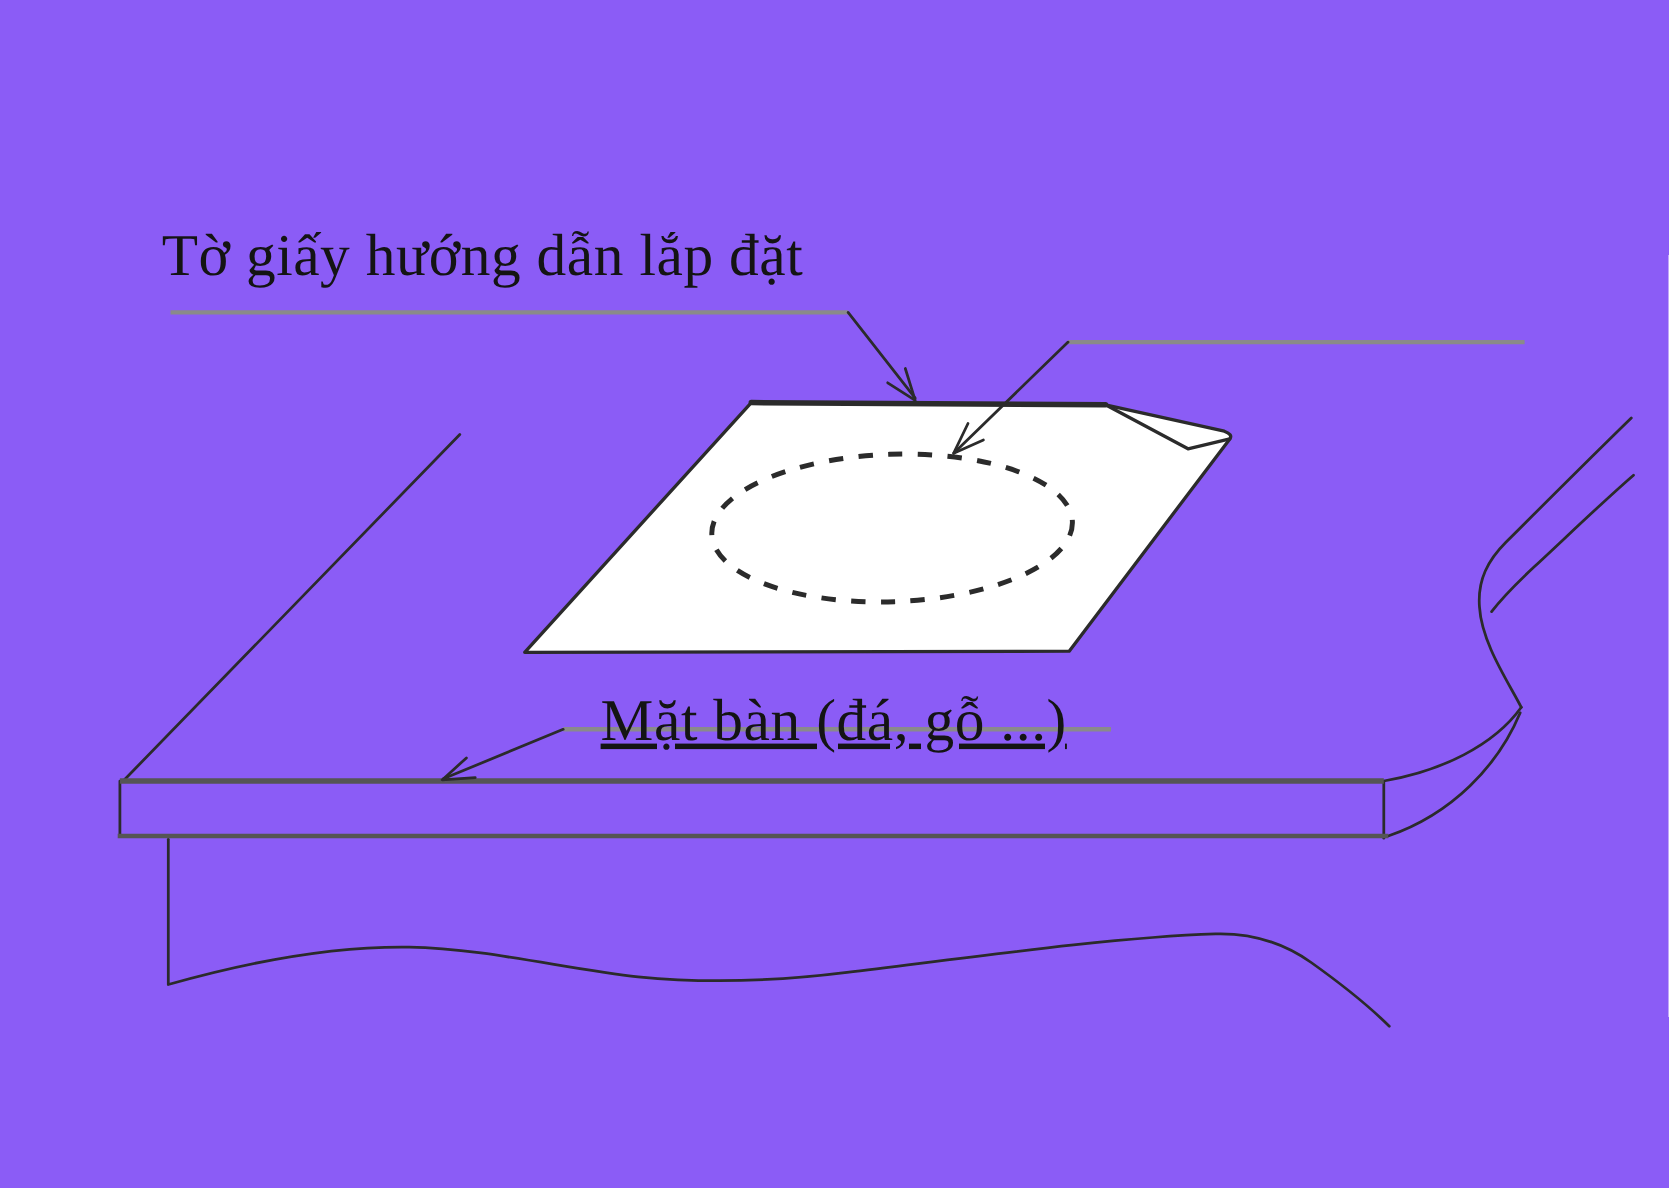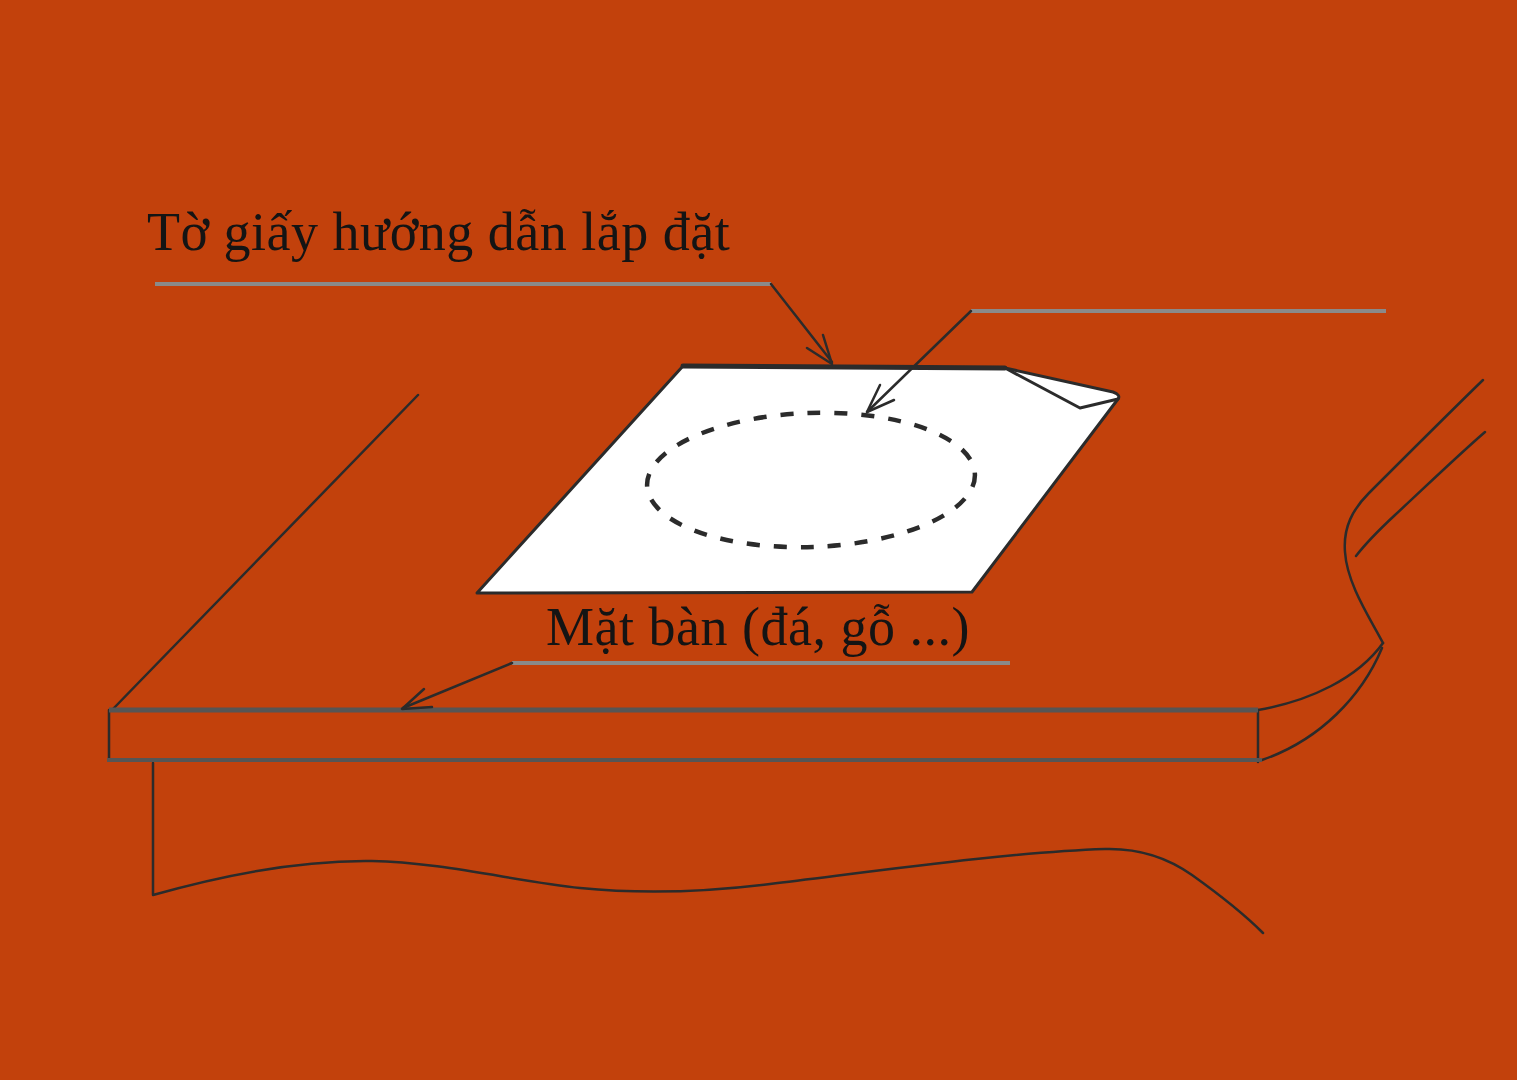--- a/index.html
+++ b/index.html
@@ -4,41 +4,41 @@
 <style>
   html, body {
     margin: 0;
     padding: 0;
     background: #ffffff;
   }
   .canvas {
     position: relative;
     width: 1517px;
     height: 1080px;
-    background: #c2410c;
+    background: #8b5cf6;
     overflow: hidden;
     font-family: "Liberation Serif", serif;
   }
   .canvas svg {
     position: absolute;
     left: 0;
     top: 0;
   }
   .diagram-label {
     position: absolute;
     font-family: "Liberation Serif", serif;
     font-size: 54px;
     line-height: 1;
     color: #141414;
     white-space: nowrap;
     letter-spacing: 0.5px;
   }
   .label-paper   { left: 147px; top: 205px; }
   .label-marking { left: 971px; top: 254px; }
-  .label-table   { left: 546px; top: 600px; }
+  .label-table   { left: 546px; top: 628px; text-decoration: underline; }
 </style>
 </head>
 <body>
 
 <div class="canvas">
 
   <svg width="1517" height="1080" viewBox="0 0 1517 1080">
 
     <g fill="none" stroke-linecap="round" stroke-linejoin="round" stroke="#2b2b2b">
 

